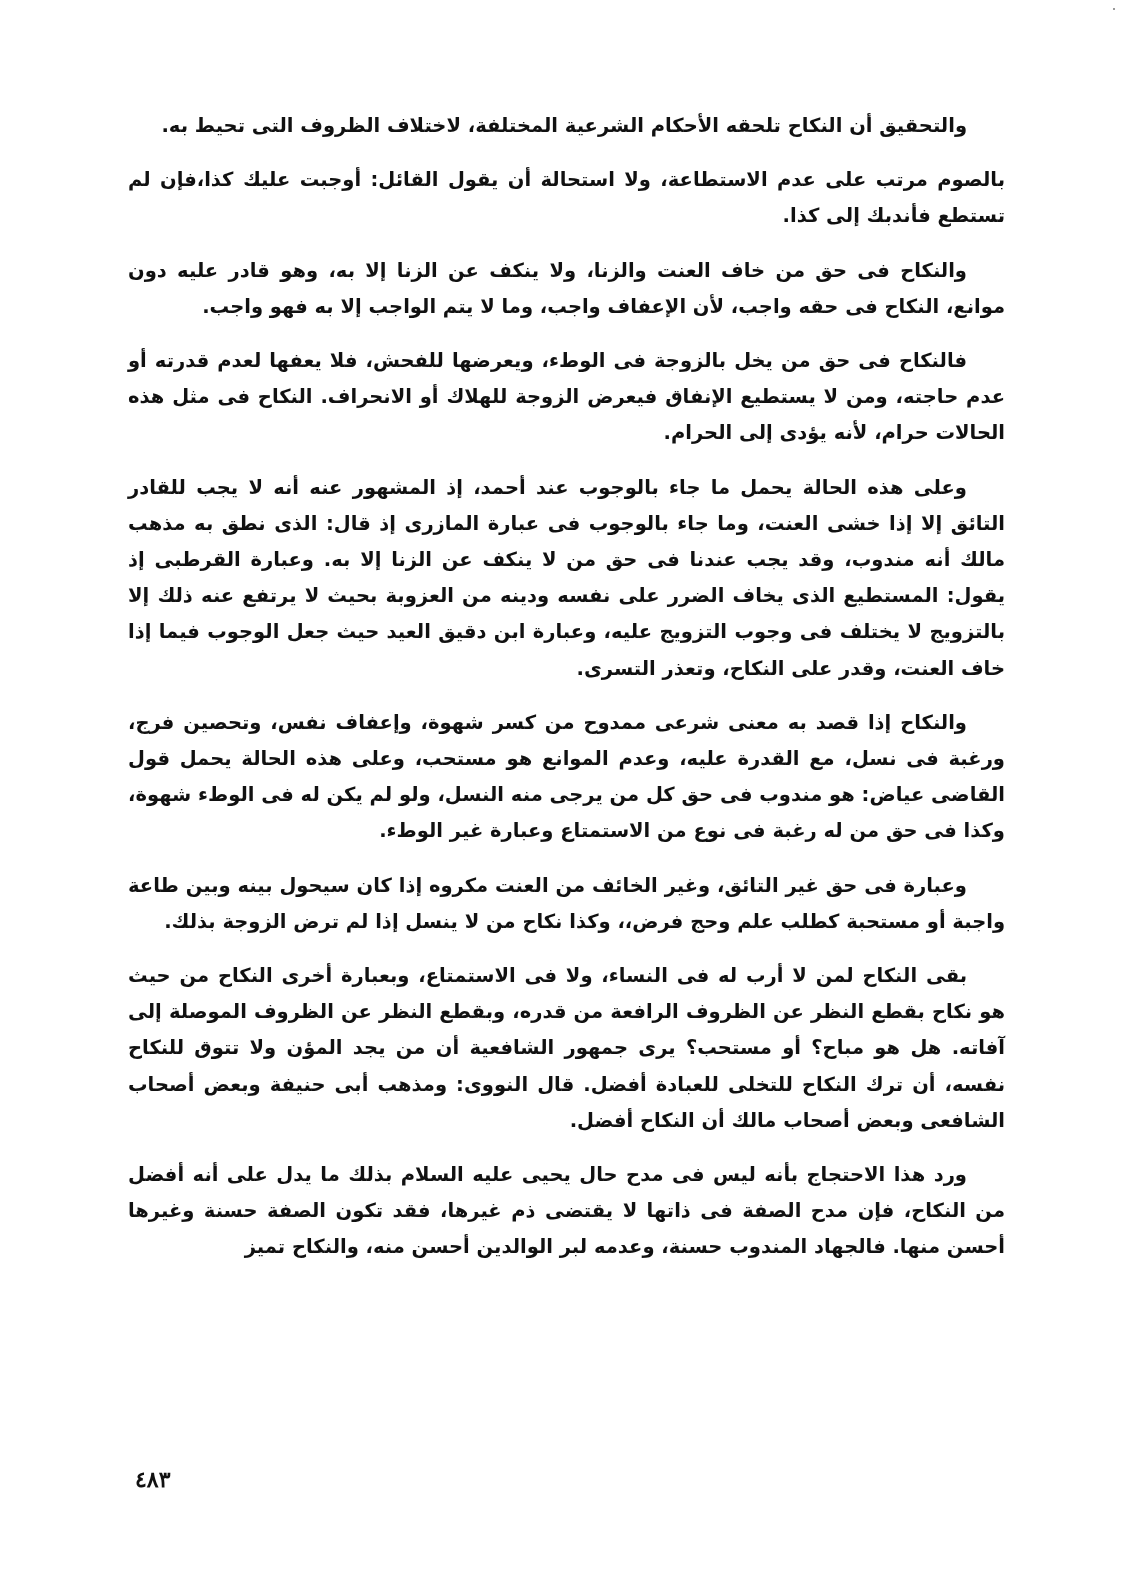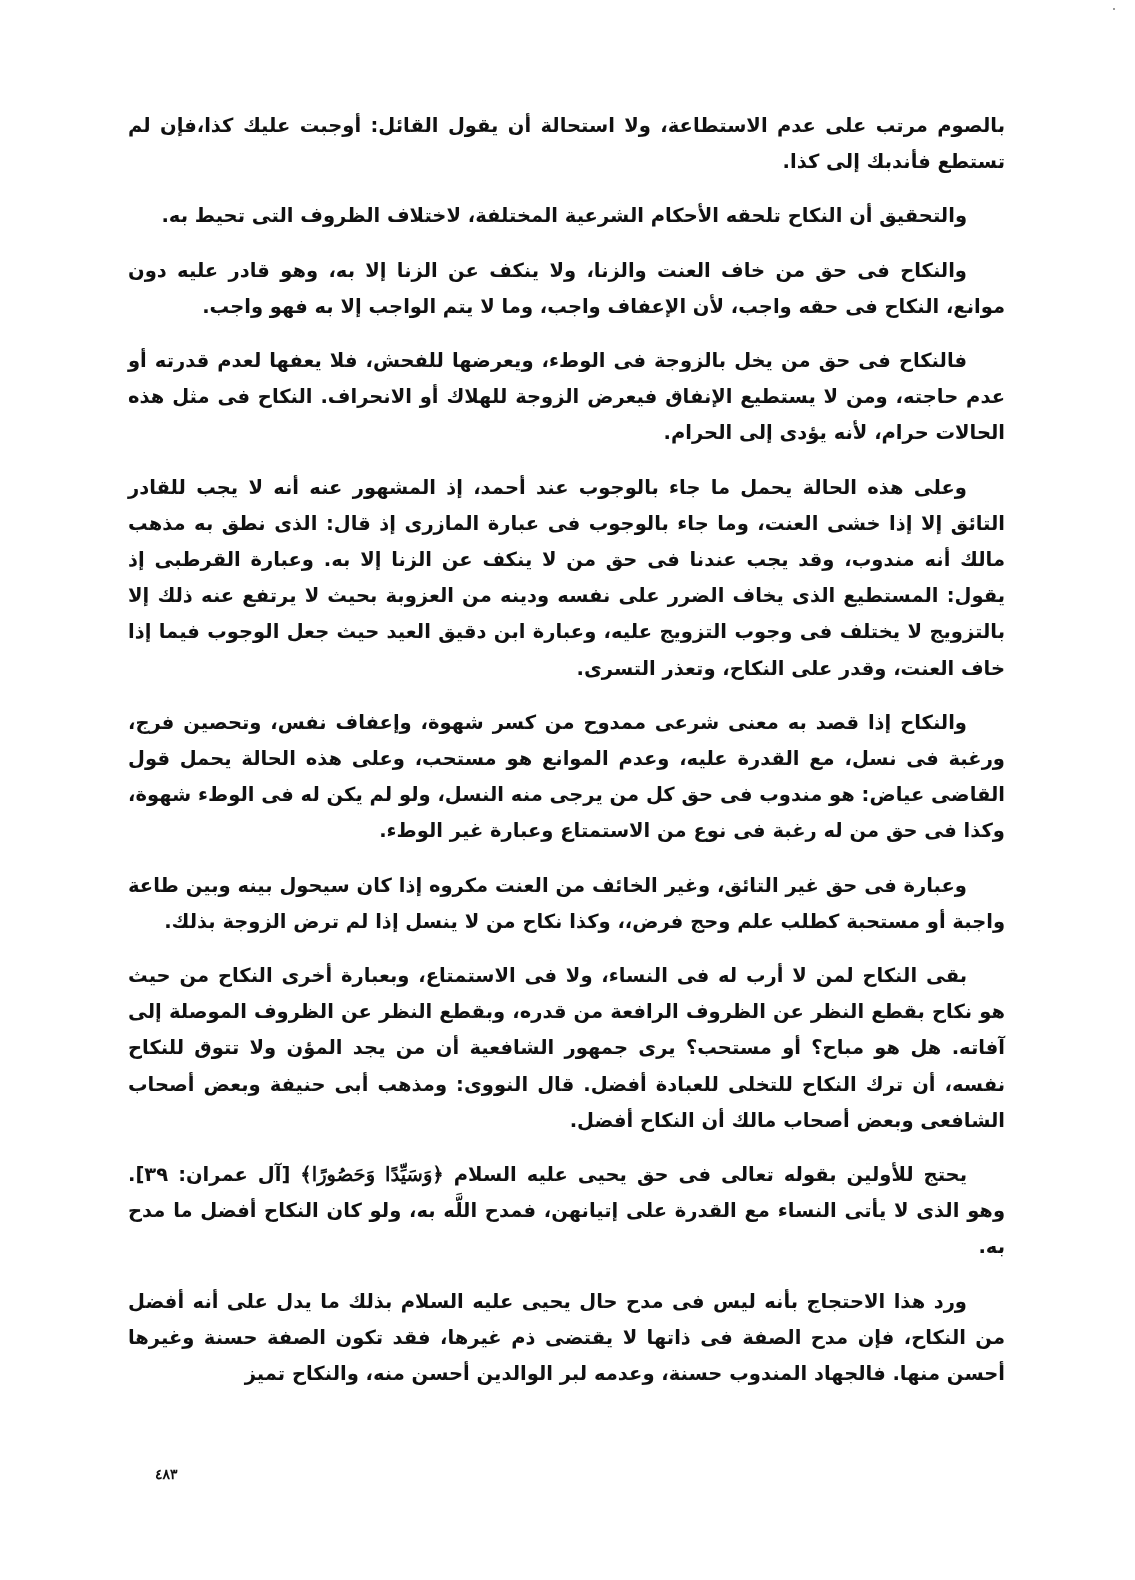--- a/index.html
+++ b/index.html
@@ -36,45 +36,43 @@
     }
     .quran {
       font-family: "DejaVu Serif", "Liberation Serif", serif;
       font-weight: bold;
     }
     .page-number {
       position: absolute;
       left: 135px;
       top: 1466px;
       font-family: "DejaVu Serif", "Liberation Serif", serif;
-      font-size: 14px;
+      font-size: 22px;
       font-weight: bold;
       direction: rtl;
       color: #111111;
-      margin-left: 20px;
     }
     .scan-dot {
       position: absolute;
       left: 1113px;
       top: 8px;
       width: 2px;
       height: 2px;
       background: #999999;
     }
   </style>
 </head>
 <body>
 
 <div class="page">
+  <p class="para indent">والتحقيق أن النكاح تلحقه الأحكام الشرعية المختلفة، لاختلاف الظروف التى تحيط به.</p>
   <p class="para">بالصوم مرتب على عدم الاستطاعة، ولا استحالة أن يقول القائل: أوجبت عليك كذا،فإن لم تستطع فأندبك إلى كذا.</p>
-  <p class="para indent">والتحقيق أن النكاح تلحقه الأحكام الشرعية المختلفة، لاختلاف الظروف التى تحيط به.</p>
   <p class="para indent">والنكاح فى حق من خاف العنت والزنا، ولا ينكف عن الزنا إلا به، وهو قادر عليه دون موانع، النكاح فى حقه واجب، لأن الإعفاف واجب، وما لا يتم الواجب إلا به فهو واجب.</p>
   <p class="para indent">فالنكاح فى حق من يخل بالزوجة فى الوطء، ويعرضها للفحش، فلا يعفها لعدم قدرته أو عدم حاجته، ومن لا يستطيع الإنفاق فيعرض الزوجة للهلاك أو الانحراف. النكاح فى مثل هذه الحالات حرام، لأنه يؤدى إلى الحرام.</p>
   <p class="para indent">وعلى هذه الحالة يحمل ما جاء بالوجوب عند أحمد، إذ المشهور عنه أنه لا يجب للقادر التائق إلا إذا خشى العنت، وما جاء بالوجوب فى عبارة المازرى إذ قال: الذى نطق به مذهب مالك أنه مندوب، وقد يجب عندنا فى حق من لا ينكف عن الزنا إلا به. وعبارة القرطبى إذ يقول: المستطيع الذى يخاف الضرر على نفسه ودينه من العزوبة بحيث لا يرتفع عنه ذلك إلا بالتزويج لا يختلف فى وجوب التزويج عليه، وعبارة ابن دقيق العيد حيث جعل الوجوب فيما إذا خاف العنت، وقدر على النكاح، وتعذر التسرى.</p>
   <p class="para indent">والنكاح إذا قصد به معنى شرعى ممدوح من كسر شهوة، وإعفاف نفس، وتحصين فرج، ورغبة فى نسل، مع القدرة عليه، وعدم الموانع هو مستحب، وعلى هذه الحالة يحمل قول القاضى عياض: هو مندوب فى حق كل من يرجى منه النسل، ولو لم يكن له فى الوطء شهوة، وكذا فى حق من له رغبة فى نوع من الاستمتاع وعبارة غير الوطء.</p>
   <p class="para indent">وعبارة فى حق غير التائق، وغير الخائف من العنت مكروه إذا كان سيحول بينه وبين طاعة واجبة أو مستحبة كطلب علم وحج فرض،، وكذا نكاح من لا ينسل إذا لم ترض الزوجة بذلك.</p>
   <p class="para indent">بقى النكاح لمن لا أرب له فى النساء، ولا فى الاستمتاع، وبعبارة أخرى النكاح من حيث هو نكاح بقطع النظر عن الظروف الرافعة من قدره، وبقطع النظر عن الظروف الموصلة إلى آفاته. هل هو مباح؟ أو مستحب؟ يرى جمهور الشافعية أن من يجد المؤن ولا تتوق للنكاح نفسه، أن ترك النكاح للتخلى للعبادة أفضل. قال النووى: ومذهب أبى حنيفة وبعض أصحاب الشافعى وبعض أصحاب مالك أن النكاح أفضل.</p>
-  <p class="para indent"><span>يحتج للأولين بقوله تعالى فى حق يحيى عليه السلام </span><span class="quran">﴿وَسَيِّدًا وَحَصُورًا﴾</span><span> [آل عمران: ٣٩]. وهو الذى لا يأتى النساء مع القدرة على إتيانهن، فمدح اللَّه به، ولو كان النكاح أفضل ما مدح به.</span></p>
   <p class="para indent">ورد هذا الاحتجاج بأنه ليس فى مدح حال يحيى عليه السلام بذلك ما يدل على أنه أفضل من النكاح، فإن مدح الصفة فى ذاتها لا يقتضى ذم غيرها، فقد تكون الصفة حسنة وغيرها أحسن منها. فالجهاد المندوب حسنة، وعدمه لبر الوالدين أحسن منه، والنكاح تميز</p>
 </div>
 
 <div class="page-number">٤٨٣</div>
 <div class="scan-dot"></div>
 
 </body></html>

